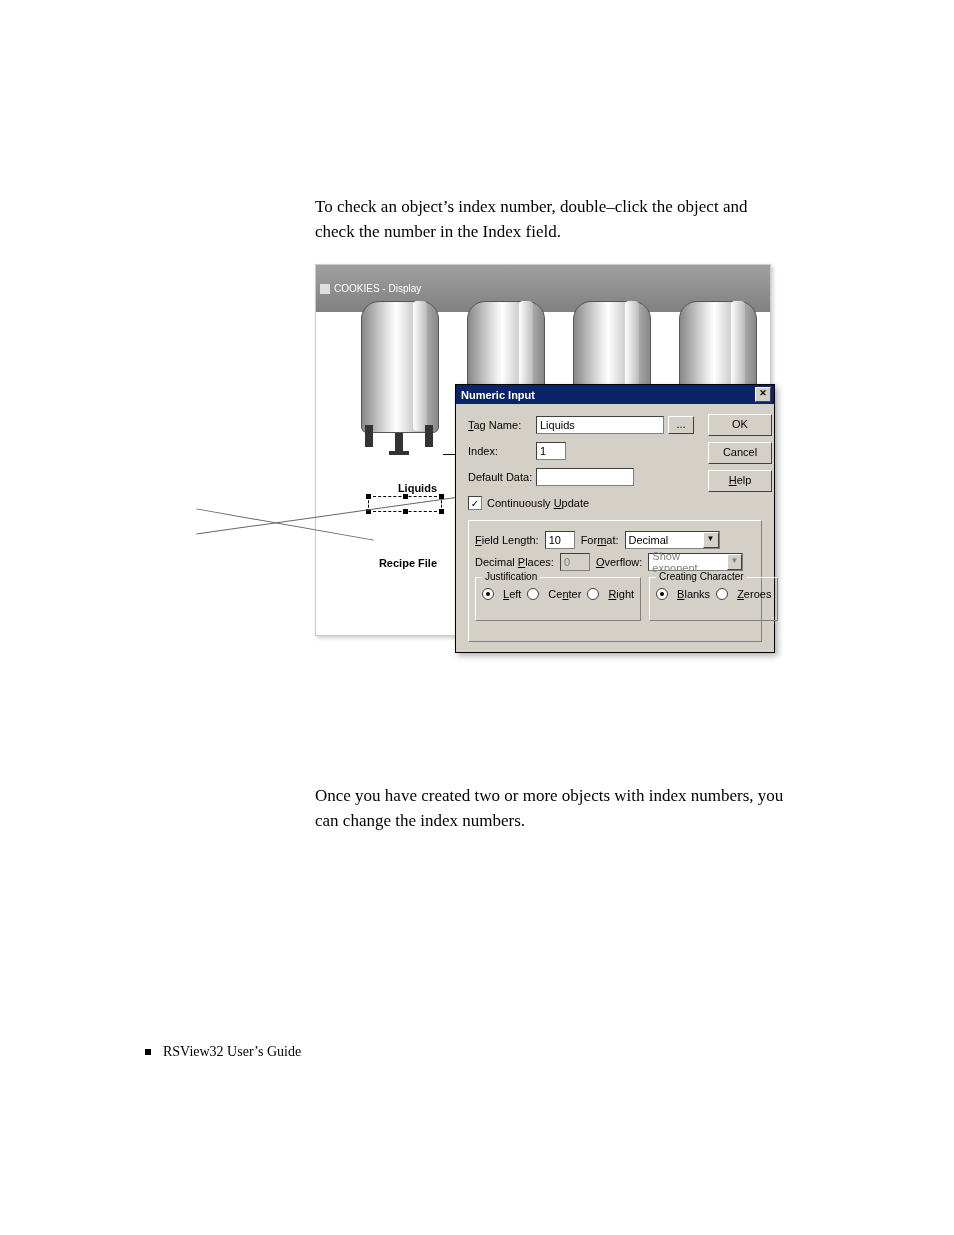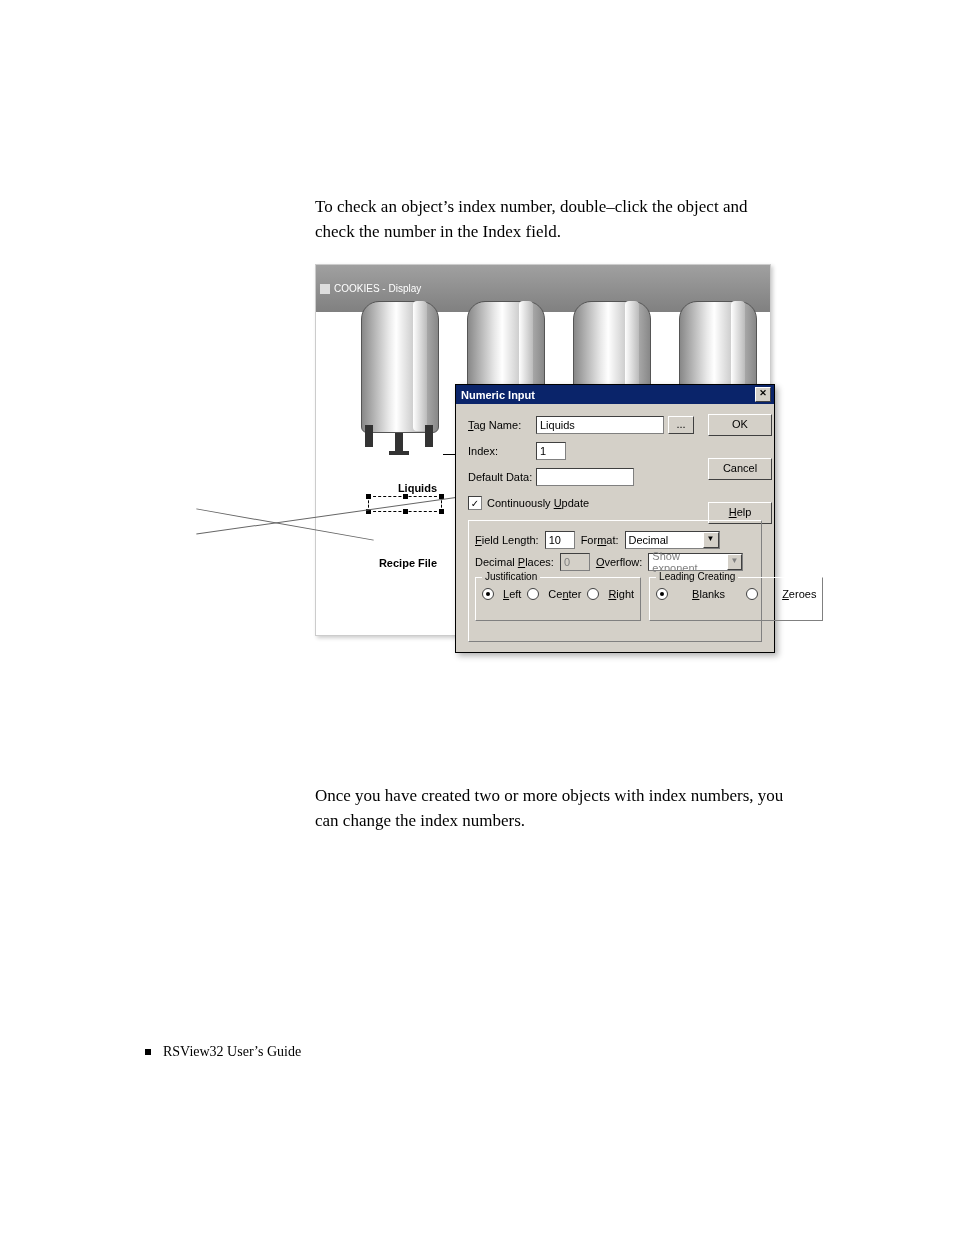--- a/index.html
+++ b/index.html
@@ -295,21 +295,21 @@
     padding: 0 4px;
   }
   .btn.small { width: 16px; height: 16px; line-height: 14px; margin-left: 4px; }
   .dlg-buttons {
     position: absolute;
     right: 12px;
     top: 10px;
     width: 54px;
     display: flex;
     flex-direction: column;
-    gap: 22px;
+    gap: 6px;
   }
   .dlg-buttons .btn { width: 54px; }
   .cbx {
     width: 12px;
     height: 12px;
     border: 1px solid #808080;
     border-top-color: #404040;
     border-left-color: #404040;
     background: #fff;
     margin-right: 5px;
@@ -501,22 +501,22 @@
                 <div style="display:flex;gap:6px;align-items:center;flex-wrap:nowrap">
                   <span class="radio sel"></span>
                   <span><span class="u">L</span>eft</span>
                   <span class="radio"></span>
                   <span>Ce<span class="u">n</span>ter</span>
                   <span class="radio"></span>
                   <span><span class="u">R</span>ight</span>
                 </div>
               </div>
               <div class="groupbox">
-                <span class="legend">Leading Creating</span>
-                <div style="display:flex;gap:21px;align-items:center;flex-wrap:nowrap">
+                <span class="legend">Creating Character</span>
+                <div style="display:flex;gap:6px;align-items:center;flex-wrap:nowrap">
                   <span class="radio sel"></span>
                   <span><span class="u">B</span>lanks</span>
                   <span class="radio"></span>
                   <span><span class="u">Z</span>eroes</span>
                 </div>
               </div>
             </div>
           </div>
 
         </div>

